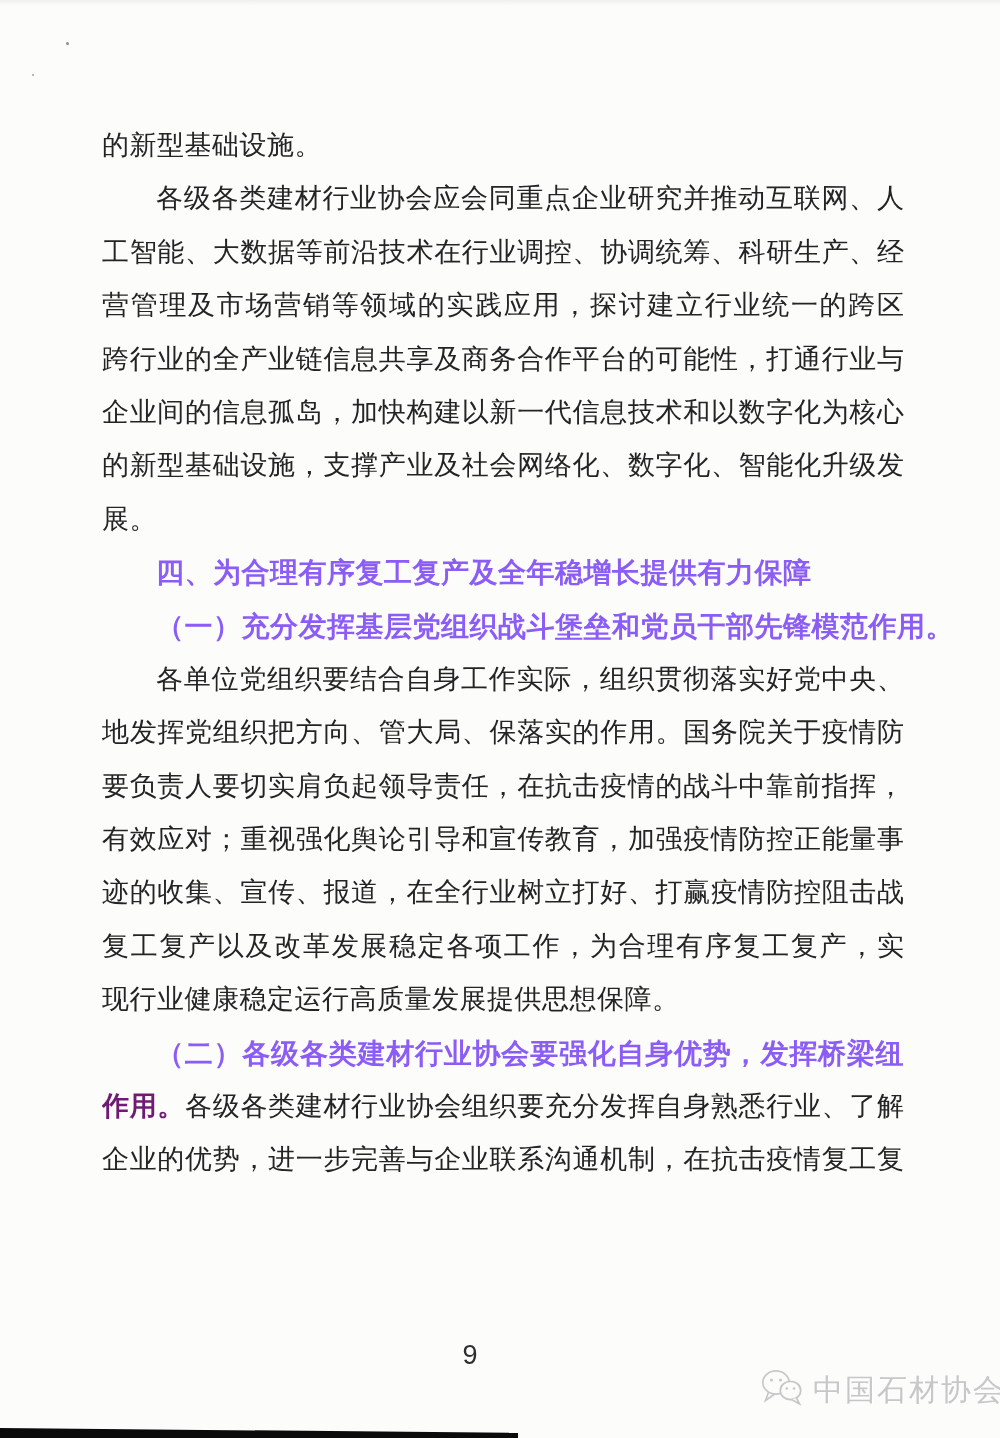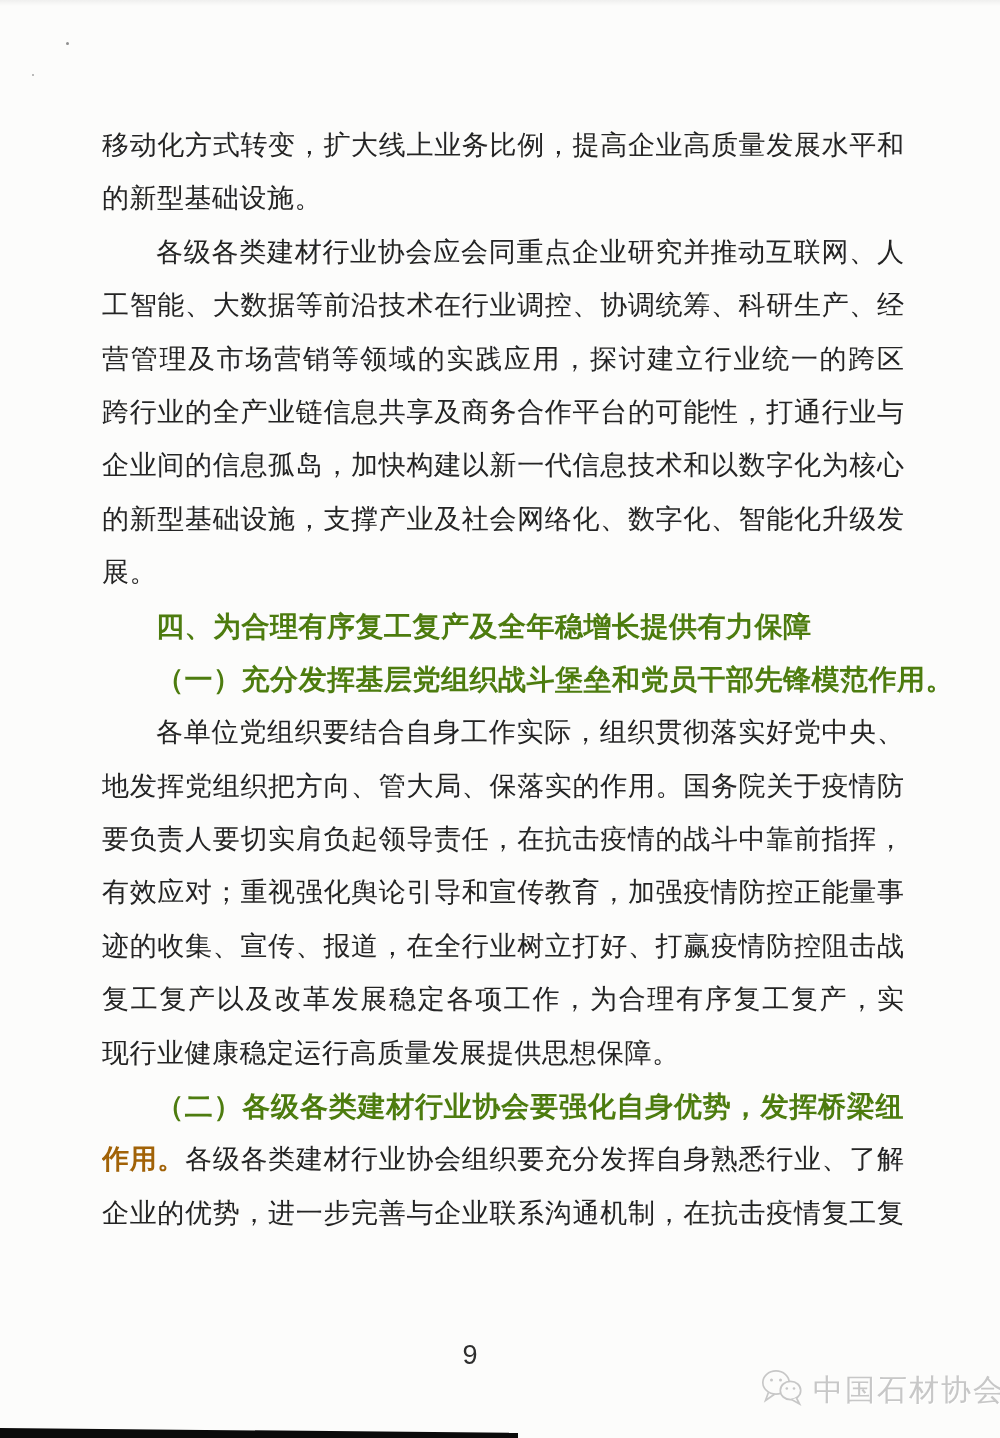--- a/index.html
+++ b/index.html
@@ -32,27 +32,27 @@
     overflow:hidden;
     text-align:justify;
     text-align-last:justify;
     letter-spacing:0;
   }
   .ind { padding-left:54px; }
   .b {
     font-family:"Liberation Sans", sans-serif;
     font-weight:700;
     font-size:28px;
-    color:#4d7c0f;
+    color:#8b5cf6;
     letter-spacing:0.5px;
   }
   .bold-run {
     font-family:"Liberation Sans", sans-serif;
     font-weight:700;
-    color:#a16207;
+    color:#701a75;
   }
   .page-number {
     position:absolute; left:425px; top:1340px; width:90px;
     text-align:center;
     font-size:27px; color:#2e2e2e;
     font-family:"Liberation Sans", sans-serif;
   }
   .watermark {
     position:absolute; left:760px; top:1368px;
     display:flex; align-items:center; gap:9px;
@@ -78,21 +78,20 @@
 </style>
 </head>
 <body>
 
 <div class="canvas">
   <div class="edge-tint"></div>
   <div class="speck speck-1"></div>
   <div class="speck speck-2"></div>
 
   <div class="textblock">
-    <div class="line j">移动化方式转变，扩大线上业务比例，提高企业高质量发展水平和</div>
     <div class="line">的新型基础设施。</div>
     <div class="line j ind">各级各类建材行业协会应会同重点企业研究并推动互联网、人</div>
     <div class="line j">工智能、大数据等前沿技术在行业调控、协调统筹、科研生产、经</div>
     <div class="line j">营管理及市场营销等领域的实践应用，探讨建立行业统一的跨区域、</div>
     <div class="line j">跨行业的全产业链信息共享及商务合作平台的可能性，打通行业与</div>
     <div class="line j">企业间的信息孤岛，加快构建以新一代信息技术和以数字化为核心</div>
     <div class="line j">的新型基础设施，支撑产业及社会网络化、数字化、智能化升级发</div>
     <div class="line">展。</div>
     <div class="line b ind">四、为合理有序复工复产及全年稳增长提供有力保障</div>
     <div class="line b ind">（一）充分发挥基层党组织战斗堡垒和党员干部先锋模范作用。</div>

